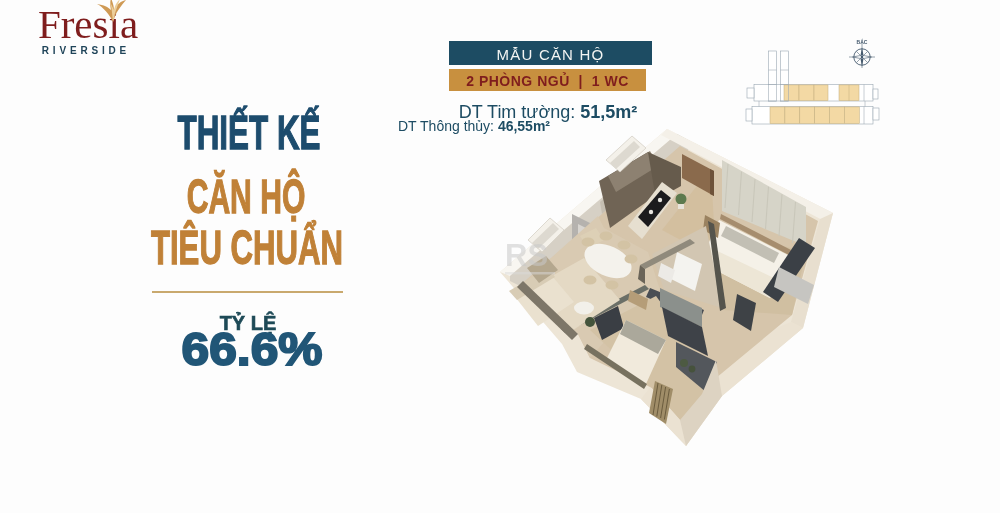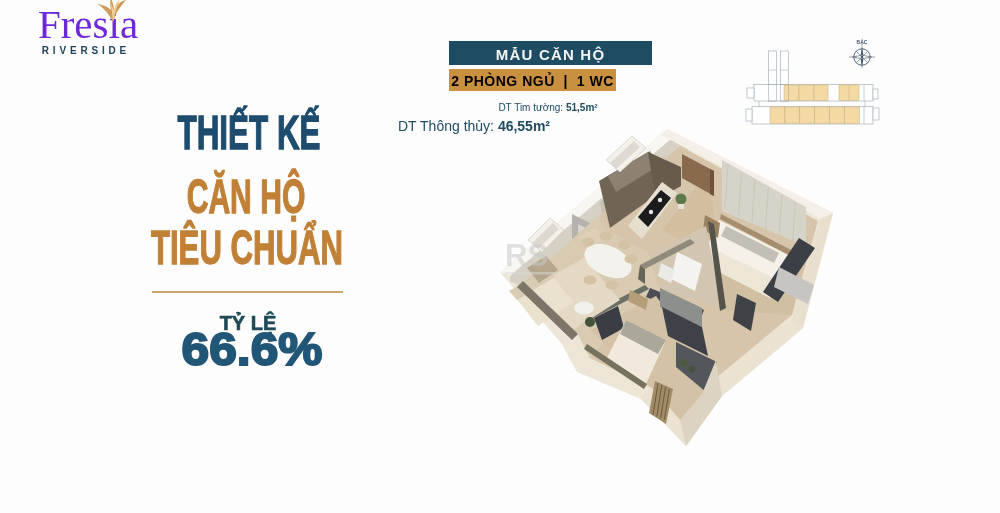--- a/index.html
+++ b/index.html
@@ -2,21 +2,21 @@
 <html><head><meta charset="utf-8">
 <style>
   html,body{margin:0;padding:0;}
   body{width:1000px;height:513px;position:relative;background:#fdfdfd;
        font-family:"Liberation Sans",sans-serif;overflow:hidden;}
   .abs{position:absolute;}
   .hl{position:absolute;left:48px;width:400px;text-align:center;font-weight:bold;line-height:1;-webkit-text-stroke:1.3px currentColor;}
 </style></head>
 <body>
 
-<div class="abs" style="left:0px;top:4px;width:176px;text-align:center;font-family:'Liberation Serif',serif;font-size:41px;color:#6d28d9;line-height:1;">Fresia</div>
+<div class="abs" style="left:0px;top:4px;width:176px;text-align:center;font-family:'Liberation Serif',serif;font-size:41px;color:#7f1d1d;line-height:1;">Fresia</div>
 
 <svg class="abs" style="left:97px;top:0px;" width="30" height="22" viewBox="0 0 30 22">
   <path d="M16 22 C13 15 6 7 0 4 C7 5 11 7 14 10 C13 5 13 2 14 -2 C16 3 17 7 17 10 C20 4 24 1 29 0 C24 6 20 11 18 16 Z" fill="#cf9a55"></path>
   <path d="M16 22 C15 14 15 8 13 2 L17 10 C18 5 20 2 23 -1 L18 13 Z" fill="#eccf9c"></path>
 </svg>
 
 <div class="abs" style="left:-6px;top:45px;width:180px;text-align:center;font-size:10px;color:#1f4459;letter-spacing:3.8px;font-weight:bold;text-indent:3.8px;">RIVERSIDE</div>
 
 <div class="hl" style="top:108px;margin-left:1px;color:#1d4c6d;font-size:49px;transform:scaleX(0.641);">THIẾT KẾ</div>
 
@@ -24,26 +24,26 @@
 
 <div class="hl" style="top:223px;margin-left:-1px;color:#c08137;font-size:49px;transform:scaleX(0.636);">TIÊU CHUẨN</div>
 
 <div class="abs" style="left:152px;top:291px;width:191px;height:2px;background:#c9a96e;"></div>
 
 <div class="hl" style="top:313px;color:#1e4a57;font-size:20px;-webkit-text-stroke:0.6px currentColor;">TỶ LỆ</div>
 
 <div class="hl" style="top:326px;margin-left:4px;color:#215677;font-size:46px;transform:scaleX(1.08);-webkit-text-stroke:2px currentColor;">66.6%</div>
 
 <div class="abs" style="left:449px;top:41px;width:203px;height:24px;background:#1d4c63;color:#f3f4f2;
-     font-weight:bold;font-size:15px;text-align:center;line-height:28px;letter-spacing:1.2px;">MẪU CĂN HỘ</div>
+     font-weight:normal;font-size:15px;text-align:center;line-height:28px;letter-spacing:1.2px;">MẪU CĂN HỘ</div>
 
-<div class="abs" style="left:449px;top:69px;width:167px;height:22px;background:#c8903f;color:#000000;
+<div class="abs" style="left:449px;top:69px;width:197px;height:22px;background:#c8903f;color:#7f1d1d;
      font-weight:bold;font-size:14px;text-align:center;line-height:24px;letter-spacing:0.5px;">2 PHÒNG NGỦ&nbsp; |&nbsp; 1 WC</div>
 
-<div class="abs" style="left:398px;top:102px;width:300px;text-align:center;color:#1d4c63;font-size:10px;">DT Tim tường: <b>51,5m²</b></div>
+<div class="abs" style="left:398px;top:102px;width:300px;text-align:center;color:#1d4c63;font-size:18px;">DT Tim tường: <b>51,5m²</b></div>
 
 <div class="abs" style="left:398px;top:118px;width:300px;color:#1d4c63;font-size:14px;">DT Thông thủy: <b>46,55m²</b></div>
 
 <svg class="abs" style="left:745px;top:45px;" width="135" height="80" viewBox="0 0 135 80">
 <rect x="23.5" y="6" width="8" height="50" fill="#ffffff" stroke="#9aa7b2" stroke-width="0.6"></rect>
 <line x1="23.5" y1="25" x2="31.5" y2="25" stroke="#9aa7b2" stroke-width="0.55"></line>
     <line x1="23.5" y1="43" x2="31.5" y2="43" stroke="#9aa7b2" stroke-width="0.55"></line>
 <rect x="35.5" y="6" width="8" height="50" fill="#ffffff" stroke="#9aa7b2" stroke-width="0.6"></rect>
 <line x1="35.5" y1="25" x2="43.5" y2="25" stroke="#9aa7b2" stroke-width="0.55"></line>
     <line x1="35.5" y1="43" x2="43.5" y2="43" stroke="#9aa7b2" stroke-width="0.55"></line>

